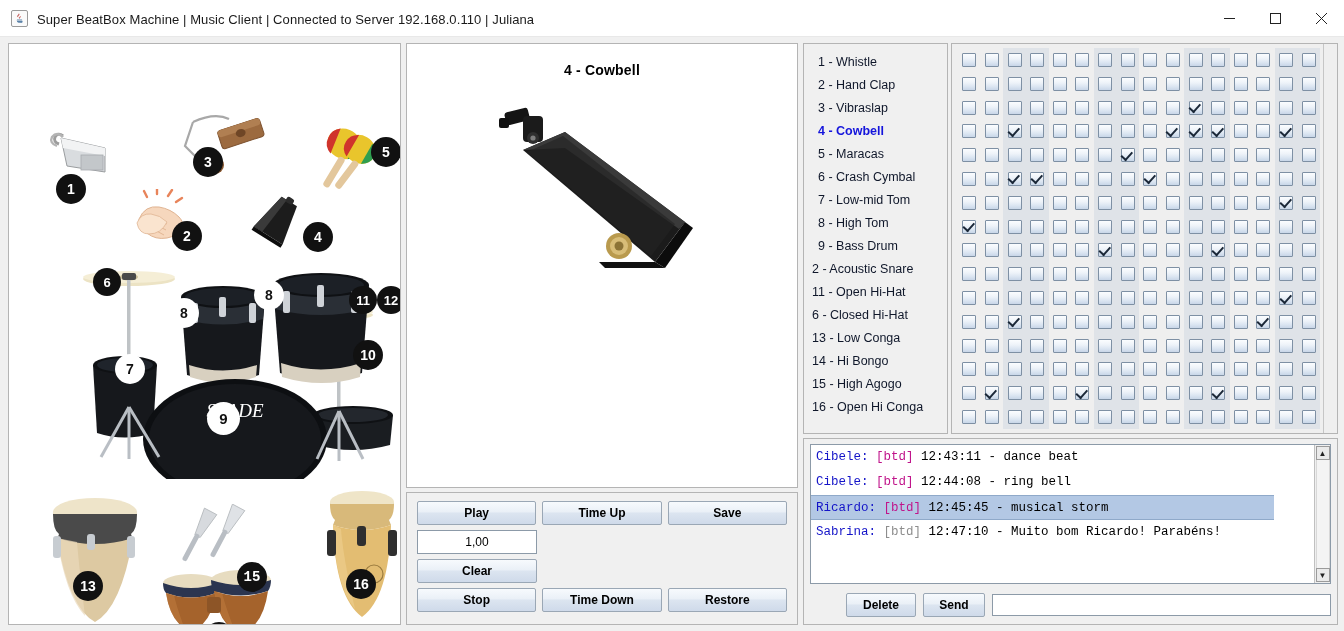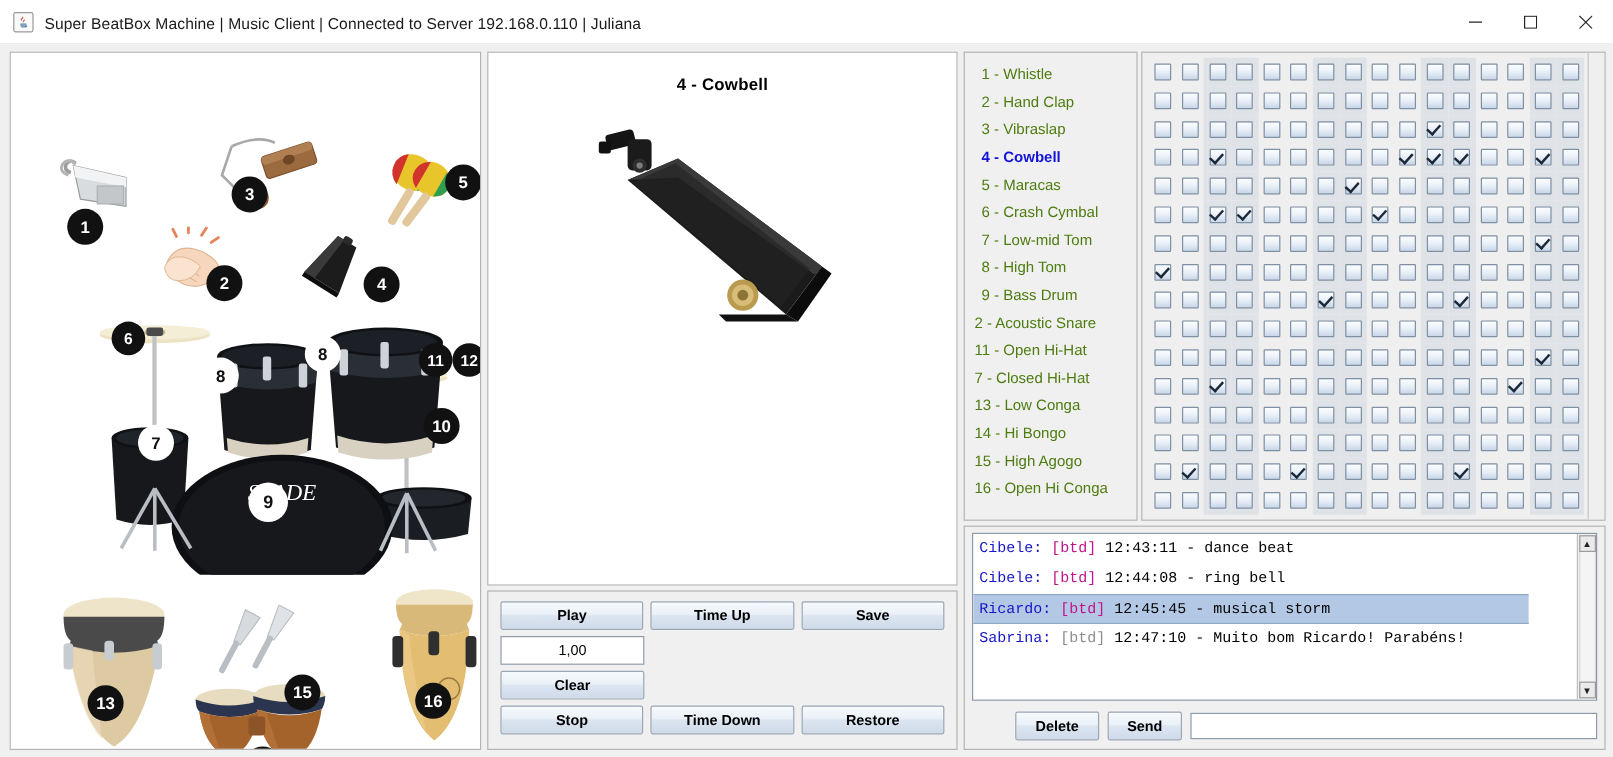--- a/index.html
+++ b/index.html
@@ -94,21 +94,21 @@
 
   
   #right-col { flex:1; display:flex; flex-direction:column; gap:4px; }
   #right-top { display:flex; gap:3px; height:391px; }
 
   #instr-list {
     width:145px; background:#f0f0f0; border:1px solid #b4b4b4;
     padding:7px 0 0 0; overflow:hidden; position:relative;
   }
   .list-item {
-    height:23px; line-height:23px; font-size:12.5px; color:#4d7c0f;
+    height:23px; line-height:23px; font-size:12.5px; color:#0f172a;
     padding-left:14px; white-space:nowrap; cursor:default;
     font-family:"Liberation Sans", sans-serif;
   }
   .list-item.wide { padding-left:8px; }
   .list-item.sel { color:#1414dc; font-weight:bold; }
 
   #grid-panel {
     flex:1; background:#efefef; border:1px solid #b4b4b4;
     position:relative; overflow:hidden; display:flex;
   }
@@ -396,21 +396,21 @@
           <div class="badge s28" style="left: 84px; top: 224px; width: 28px; height: 28px;">6</div>
           <div class="badge s30 light" style="left: 106px; top: 310px; width: 30px; height: 30px;">7</div>
           <div class="badge s30 light" style="left: 160px; top: 254px; width: 30px; height: 30px;">8</div>
           <div class="badge s30 light" style="left: 245px; top: 236px; width: 30px; height: 30px;">8</div>
           <div class="badge s33 light" style="left: 198px; top: 358px; width: 33px; height: 33px;">9</div>
           <div class="badge s30" style="left: 344px; top: 296px; width: 30px; height: 30px;">10</div>
           <div class="badge s28" style="left: 340px; top: 242px; width: 28px; height: 28px;">11</div>
           <div class="badge s28" style="left: 368px; top: 242px; width: 28px; height: 28px;">12</div>
           <div class="badge s30" style="left: 64px; top: 527px; width: 30px; height: 30px;">13</div>
           <div class="badge s30" style="left: 195px; top: 578px; width: 30px; height: 30px;">14</div>
-          <div class="badge s30" style="left: 228px; top: 518px; width: 30px; height: 30px;">15</div>
+          <div class="badge s30" style="left: 228px; top: 518px; width: 30px; height: 30px; font-family: Liberation Mono, monospace;">15</div>
           <div class="badge s30" style="left: 337px; top: 525px; width: 30px; height: 30px;">16</div>
         </div>
     </div>
 
     <div id="mid-col">
 
       <div id="preview">
         <div id="preview-title">4 - Cowbell</div>
         <div id="preview-img-wrap">
           <svg style="position:absolute;left:72px;top:18px" width="250" height="210" viewBox="0 0 250 210">
@@ -464,21 +464,21 @@
             <div class="list-item">2 - Hand Clap</div>
             <div class="list-item">3 - Vibraslap</div>
             <div class="list-item sel">4 - Cowbell</div>
             <div class="list-item">5 - Maracas</div>
             <div class="list-item">6 - Crash Cymbal</div>
             <div class="list-item">7 - Low-mid Tom</div>
             <div class="list-item">8 - High Tom</div>
             <div class="list-item">9 - Bass Drum</div>
             <div class="list-item wide">2 - Acoustic Snare</div>
             <div class="list-item wide">11 - Open Hi-Hat</div>
-            <div class="list-item wide">7 - Closed Hi-Hat</div>
+            <div class="list-item wide">6 - Closed Hi-Hat</div>
             <div class="list-item wide">13 - Low Conga</div>
             <div class="list-item wide">14 - Hi Bongo</div>
             <div class="list-item wide">15 - High Agogo</div>
             <div class="list-item wide">16 - Open Hi Conga</div>
           </div>
         <div id="grid-panel">
           <div id="grid">
               <div class="cell">
                 <div class="cb"></div>
               </div>

